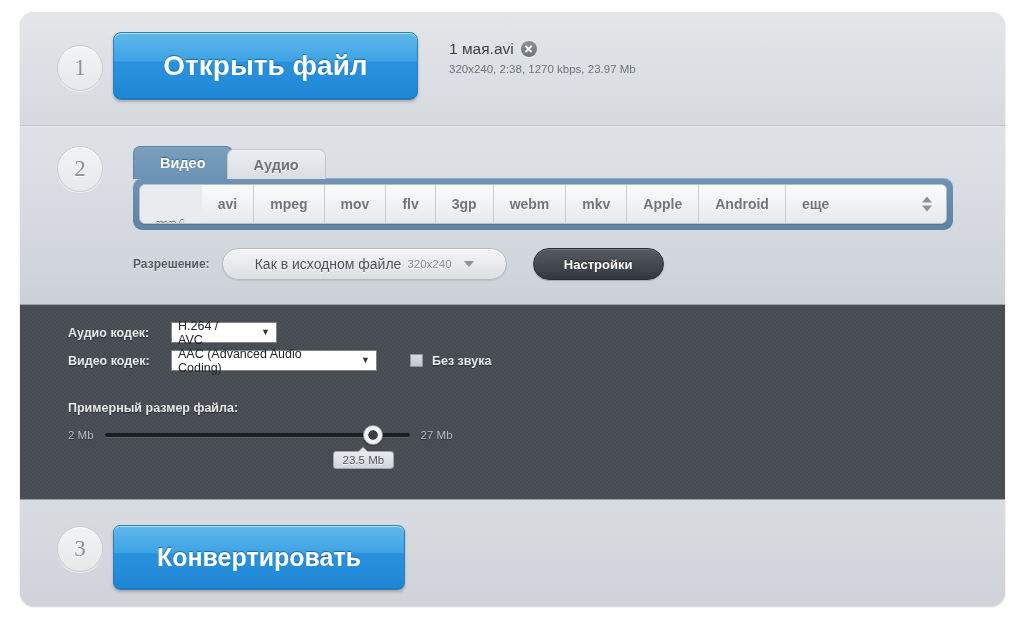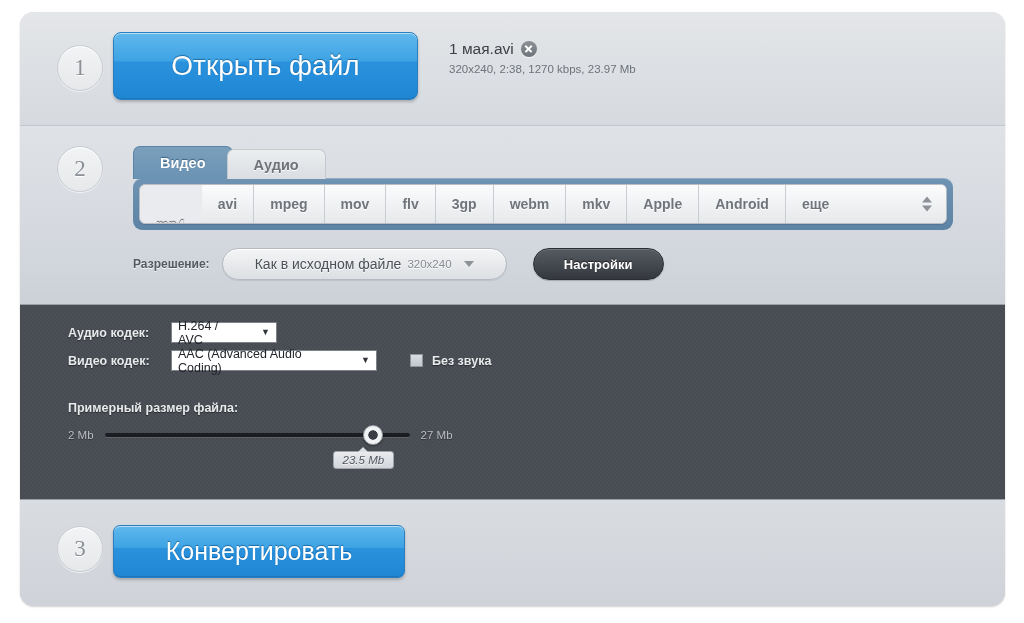--- a/index.html
+++ b/index.html
@@ -71,40 +71,40 @@
   
   .blue-btn {
     position: absolute;
     border-radius: 8px;
     background: linear-gradient(180deg, #60b8ec 0%, #3ea3e4 42%, #2a92dd 44%, #1f86d4 100%);
     border: 1px solid #2a7fc0;
     box-shadow: inset 0 1px 0 rgba(255,255,255,0.55),
                 inset 0 -1px 0 rgba(0,0,0,0.10),
                 0 2px 3px rgba(0,0,0,0.22);
     color: #ffffff;
-    font-weight: normal;
+    font-weight: bold;
     display: flex;
     align-items: center;
     justify-content: center;
     text-shadow: 0 -1px 1px rgba(0,60,110,0.55);
     box-sizing: border-box;
     cursor: pointer;
   }
   #open-file-button {
     left: 93px;
     top: 20px;
     width: 305px;
     height: 68px;
     font-size: 28px;
   }
   #convert-button {
     left: 93px;
     top: 25px;
     width: 292px;
-    height: 53px;
+    height: 65px;
     font-size: 25px;
     border-radius: 7px;
   }
 
   
   #file-info {
     position: absolute;
     left: 429px;
     top: 28px;
   }
@@ -449,21 +449,20 @@
     position: absolute;
     left: 228px;
     top: 26px;
     background: linear-gradient(180deg, #e9ebee 0%, #d2d5da 100%);
     border: 1px solid #9fa4ab;
     border-radius: 3px;
     padding: 2px 9px;
     font-size: 11.5px;
     color: #52575e;
     text-shadow: 0 1px 0 rgba(255,255,255,0.7);
-    font-style: italic;
   }
   #slider-tooltip::before {
     content: "";
     position: absolute;
     left: 50%;
     margin-left: -5px;
     top: -5px;
     width: 0; height: 0;
     border-left: 5px solid transparent;
     border-right: 5px solid transparent;

